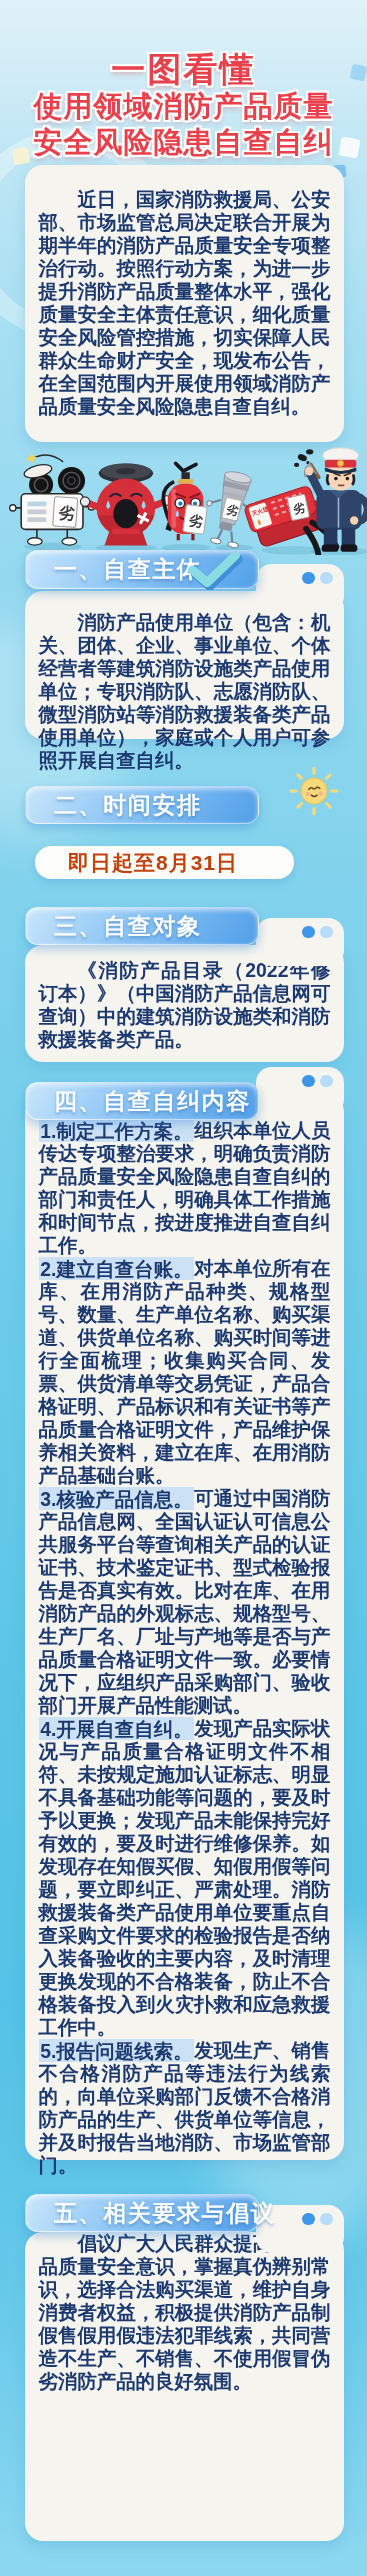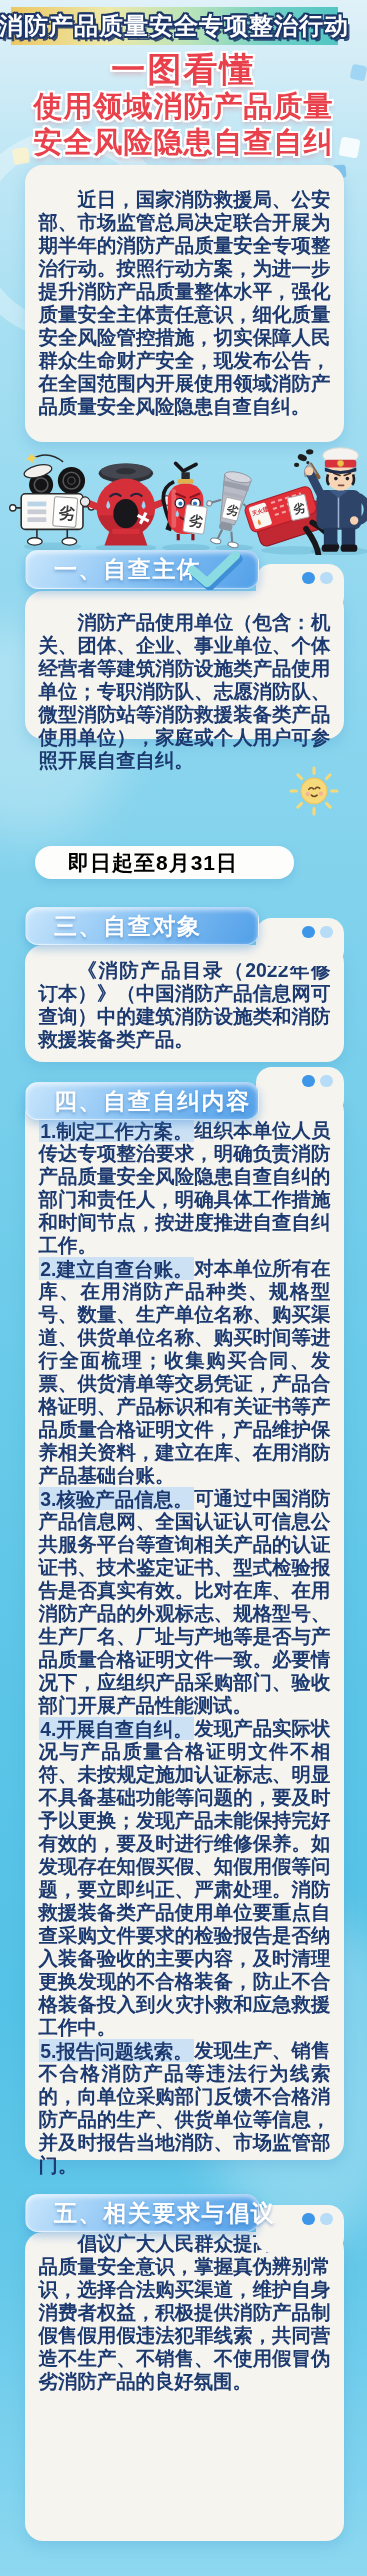--- a/index.html
+++ b/index.html
@@ -53,43 +53,40 @@
     box-shadow:0 4.2px 9.4px rgba(60,140,210,.4), inset 0 2.1px 5.2px rgba(255,255,255,.65);
     display:flex;align-items:center;z-index:3;
   }
   .pill-title{color:#fff;font-size:23px;font-weight:800;letter-spacing:1.6px;padding-left:28px;white-space:nowrap;
     text-shadow:0 1.6px 3.1px rgba(40,100,170,.45);}
   
   .time-pill{
     position:absolute;left:35px;top:846px;width:259px;height:33px;border-radius:16.3px;background:#fdfdfb;
     box-shadow:0 4.2px 8.4px rgba(80,155,210,.3);display:flex;align-items:center;
   }
-  .time-text{color:#000000;font-size:21px;font-weight:800;padding-left:33px;letter-spacing:1px;}
+  .time-text{color:#c2410c;font-size:21px;font-weight:800;padding-left:33px;letter-spacing:1px;}
   
   .hl{background:#cde1f5;padding:0.5px 1.6px;}
   .item{margin:0;}
   svg text{font-family:"Liberation Sans",sans-serif;}
   .abs{position:absolute;}
 </style>
 </head>
 <body>
 
 <div id="poster">
 
   <div class="ring" style="left:-37px;top:129px;width:173px;height:173px;"></div>
   <div class="sq" style="left:340px;top:138px;width:19px;height:19px;background:rgba(255,255,255,.85);transform:rotate(10deg);"></div>
   <div class="sq" style="left:333px;top:165px;width:12.6px;height:12.6px;background:rgba(110,185,235,.75);transform:rotate(-6deg);"></div>
   <div class="sq" style="left:12.6px;top:148px;width:15.7px;height:15.7px;background:rgba(250,242,205,.9);transform:rotate(-9deg);"></div>
   <div class="sq" style="left:351px;top:65px;width:14.7px;height:14.7px;background:rgba(140,205,242,.7);transform:rotate(12deg);"></div>
   <div class="blob" style="left:199px;top:1916px;width:220px;height:325px;"></div>
   <div class="blob" style="left:-73px;top:619px;width:199px;height:220px;"></div>
 
-  <div class="banner">
-    <div class="banner-title">消防产品质量安全专项整治行动</div>
-  </div>
 
   <div class="main-title">
     <div class="l1 outline-w">一图看懂</div>
     <div class="l2 outline-w">使用领域消防产品质量</div>
     <div class="l3 outline-w">安全风险隐患自查自纠</div>
   </div>
 
   <div class="card" style="top:165px;height:277px;">
     <p class="card-text indent" style="padding-top:23px;">近日，国家消防救援局、公安部、市场监管总局决定联合开展为期半年的消防产品质量安全专项整治行动。按照行动方案，为进一步提升消防产品质量整体水平，强化质量安全主体责任意识，细化质量安全风险管控措施，切实保障人民群众生命财产安全，现发布公告，在全国范围内开展使用领域消防产品质量安全风险隐患自查自纠。</p>
   </div>
@@ -246,20 +243,23 @@
     <path d="M14 42 L42 66 L96 14" fill="none" stroke="#8adbe2" stroke-width="17" stroke-linecap="round" stroke-linejoin="round"></path>
   </svg>
   <div class="card" style="top:591px;height:148px;">
     <div class="shoulder">
       <div class="dot dot-dark"></div>
       <div class="dot dot-light"></div>
     </div>
     <p class="card-text indent" style="padding-top:20px;">消防产品使用单位（包含：机关、团体、企业、事业单位、个体经营者等建筑消防设施类产品使用单位；专职消防队、志愿消防队、微型消防站等消防救援装备类产品使用单位），家庭或个人用户可参照开展自查自纠。</p>
   </div>
 
+  <div class="pill" style="top:786px;height:38px;">
+    <div class="pill-title">二、时间安排</div>
+  </div>
   <svg class="abs" style="left:288px;top:765px;z-index:4;" width="52" height="52" viewBox="0 0 100 100">
     <g stroke="#f6d97a" stroke-width="6" stroke-linecap="round">
       <path d="M50,6 v10 M50,84 v10 M6,50 h10 M84,50 h10 M19,19 l7,7 M74,74 l7,7 M81,19 l-7,7 M26,74 l-7,7"></path>
     </g>
     <circle cx="50" cy="50" r="25" fill="#f6d97a" stroke="#eec45c" stroke-width="2"></circle>
     <path d="M40,47 q4,-6 9,-1 M52,46 q4,-6 9,-1" fill="none" stroke="#6b4a2a" stroke-width="3" stroke-linecap="round"></path>
     <circle cx="38" cy="56" r="4" fill="#f4a9a0" opacity=".85"></circle>
     <circle cx="63" cy="55" r="4" fill="#f4a9a0" opacity=".85"></circle>
     <path d="M45,58 q5,5 11,0" fill="none" stroke="#6b4a2a" stroke-width="3" stroke-linecap="round"></path>
   </svg>

